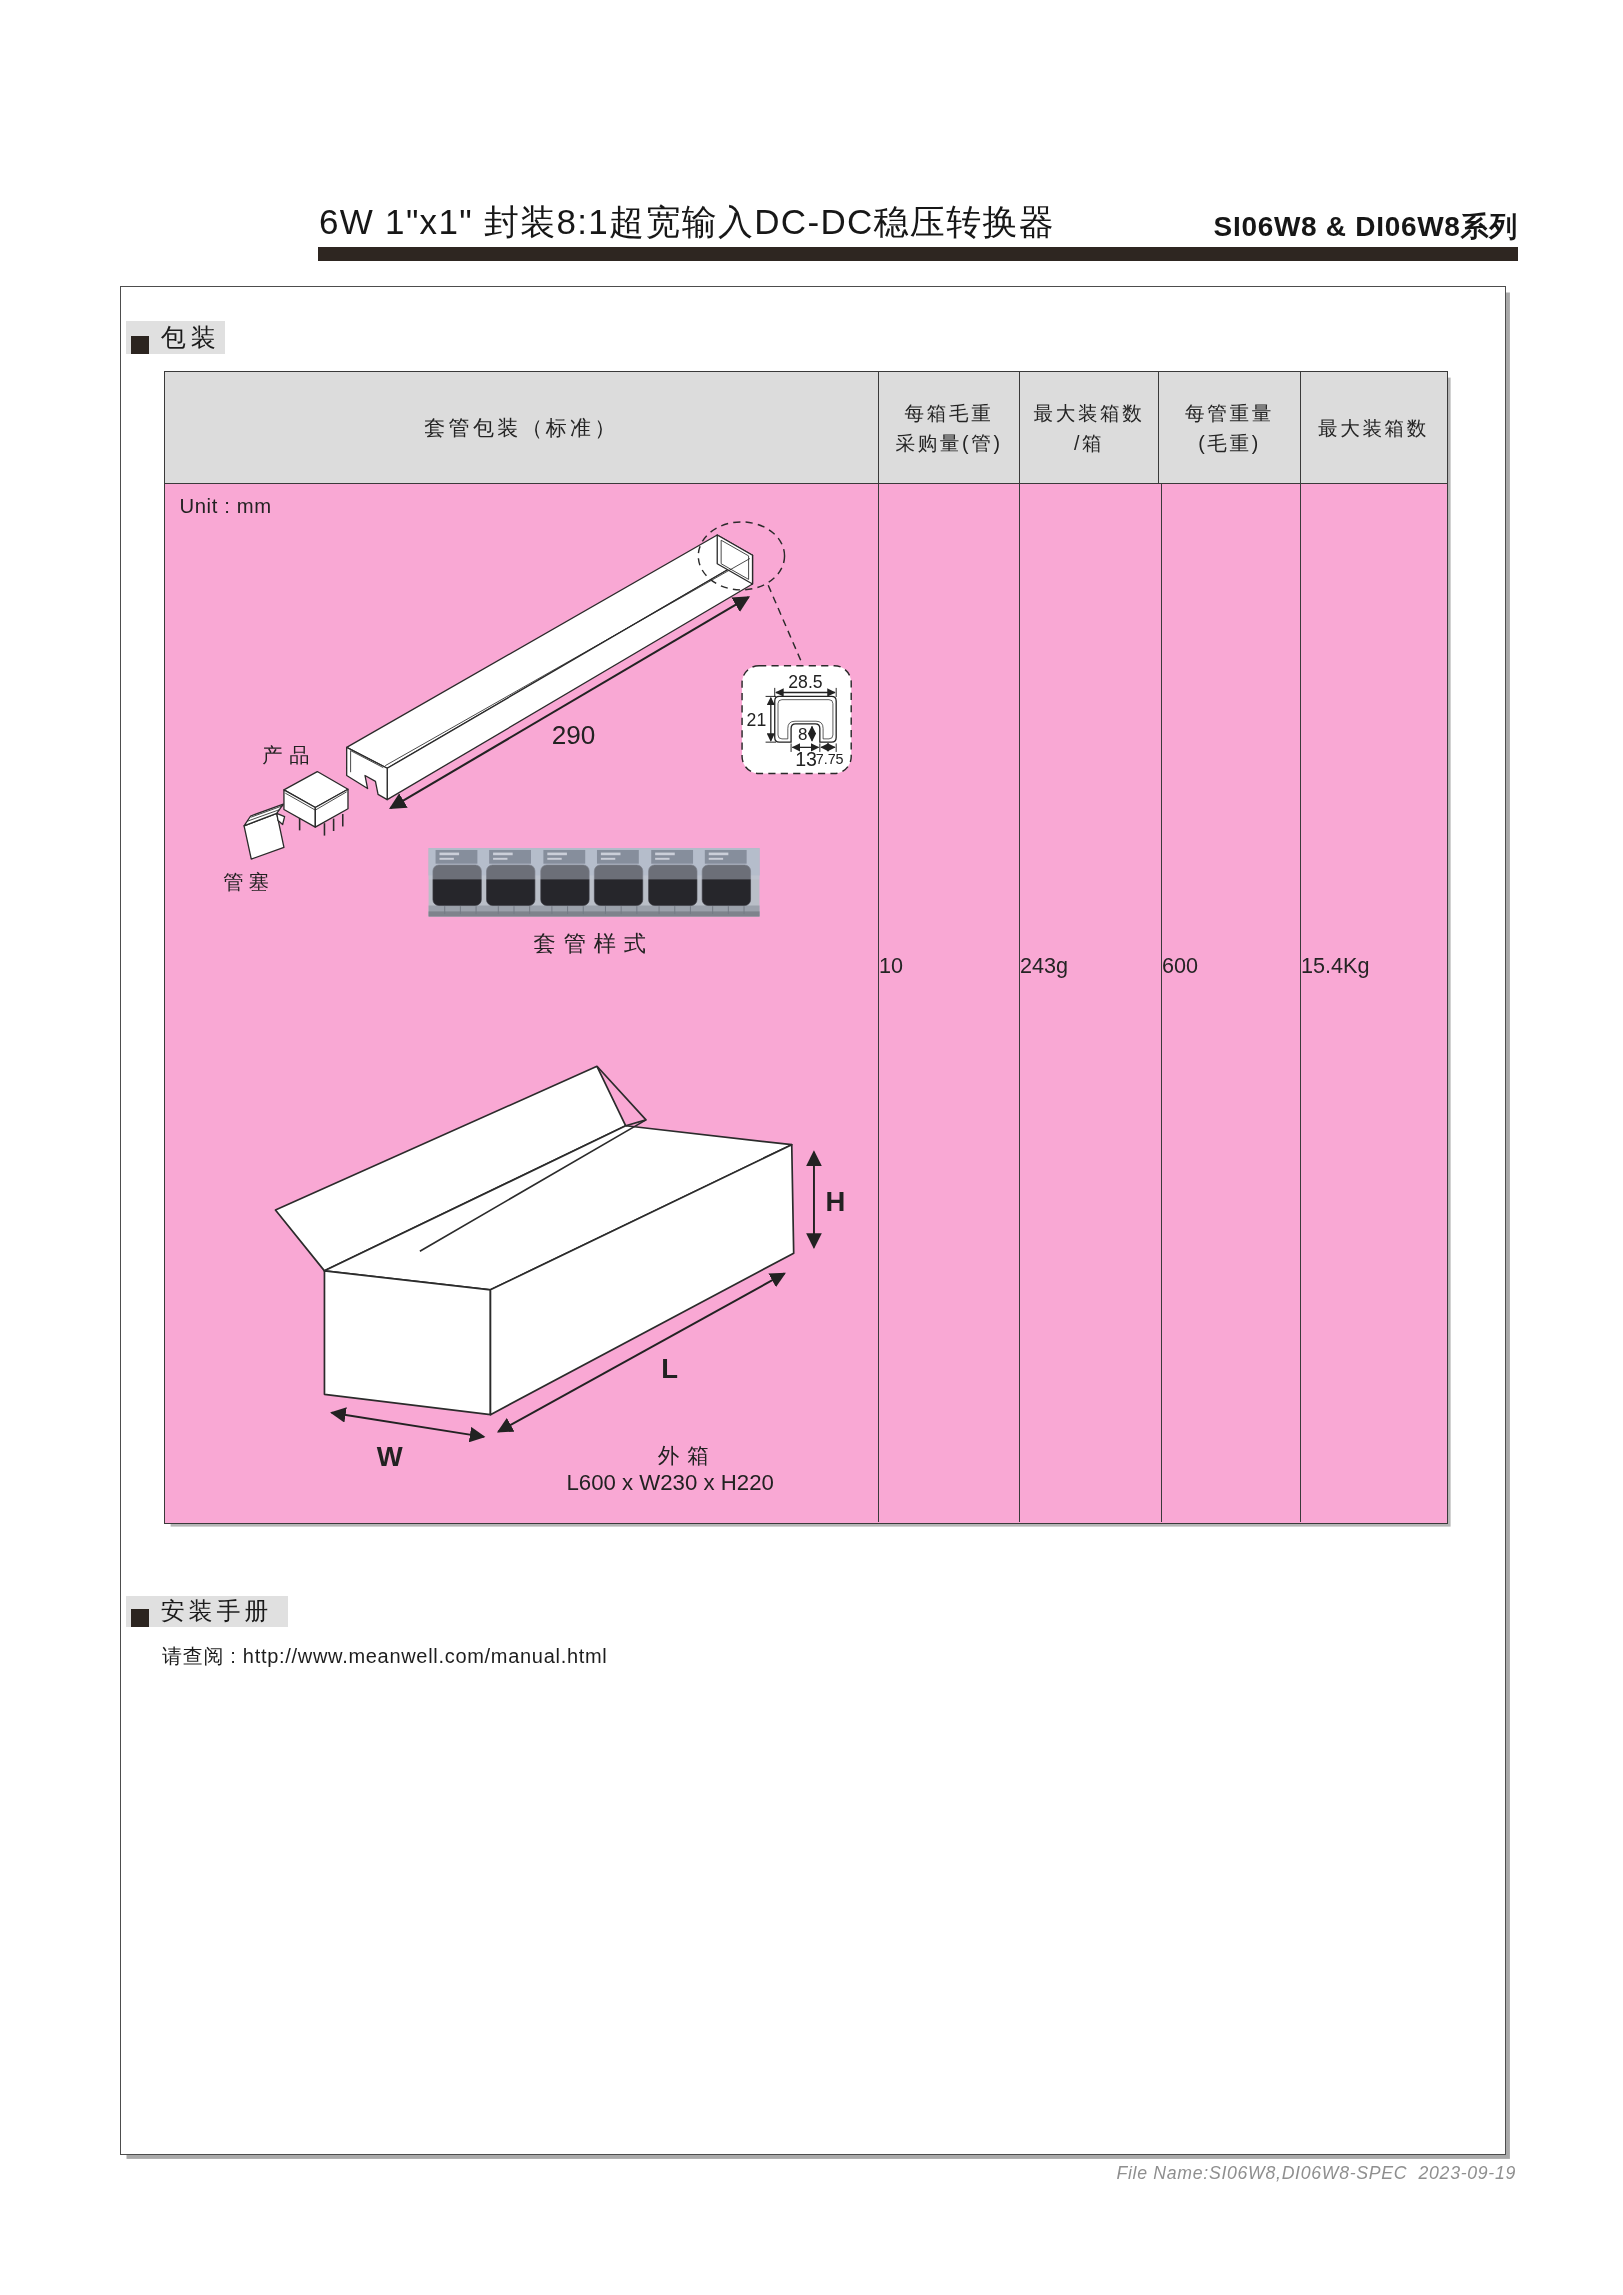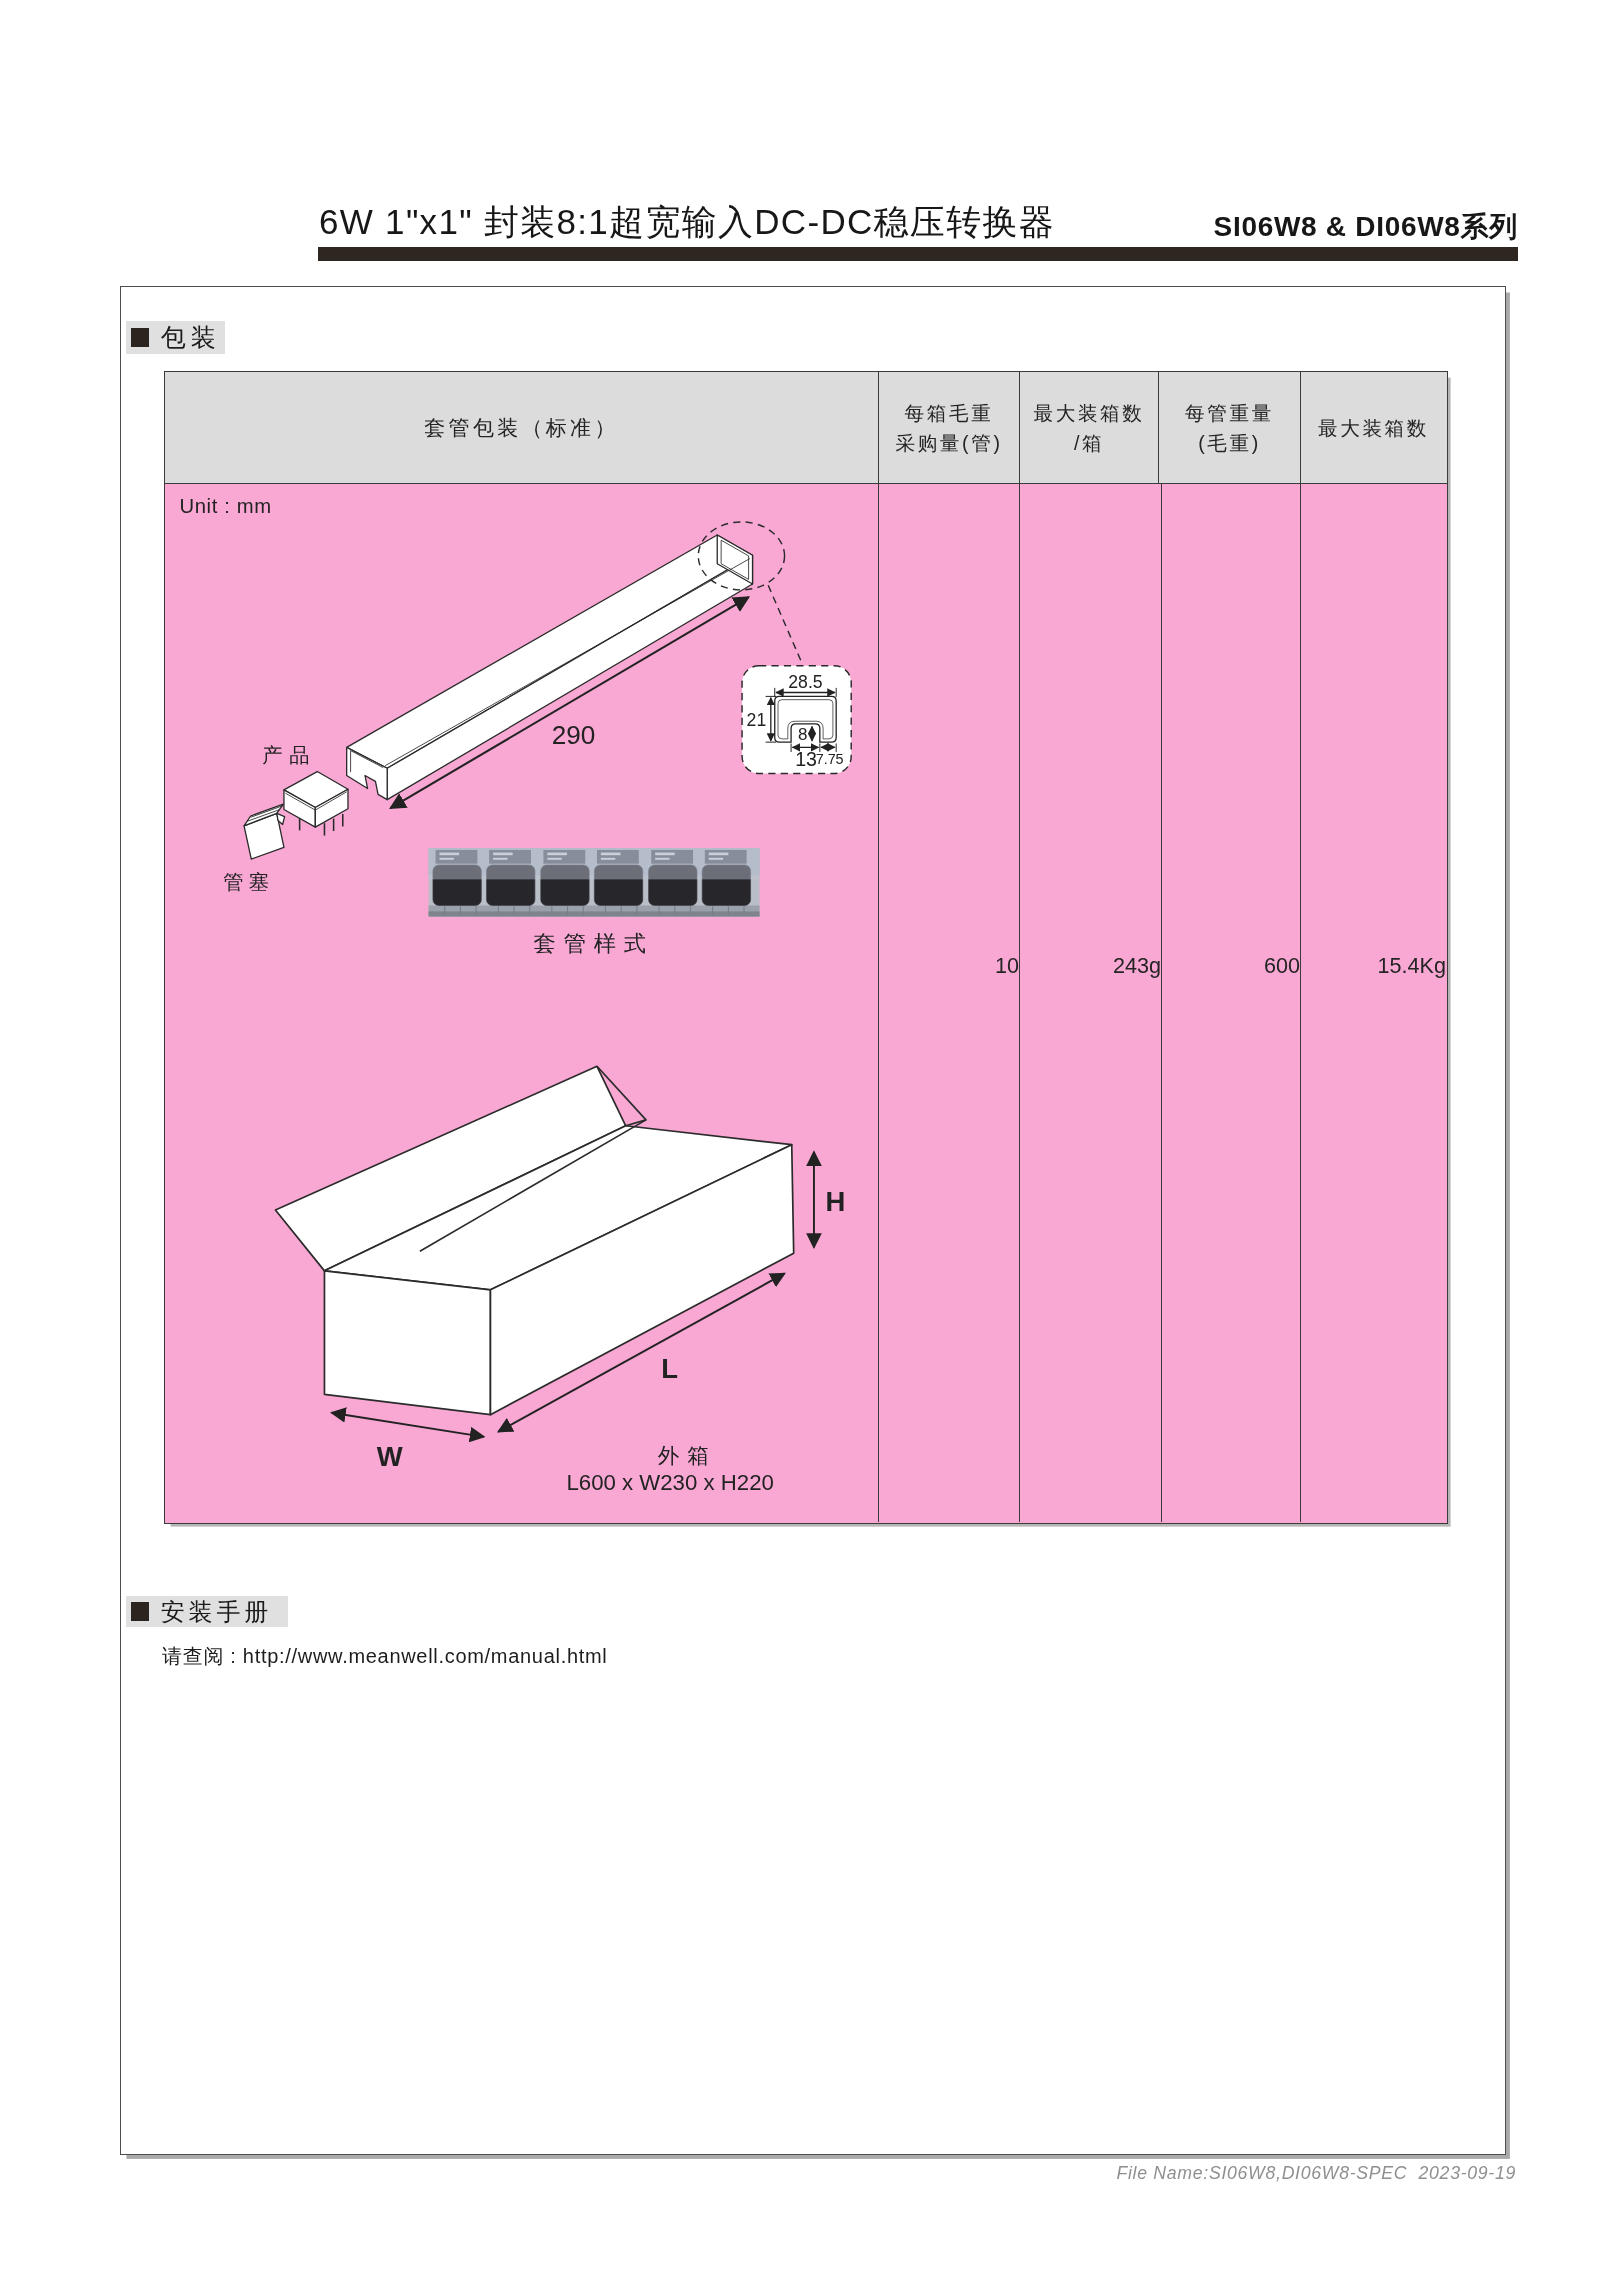--- a/index.html
+++ b/index.html
@@ -17,21 +17,21 @@
   .title-series{font-size:28px;font-weight:bold;letter-spacing:0.7px;color:#171717;white-space:nowrap;}
   .title-bar{position:absolute;left:318px;top:247px;width:1200px;height:13.7px;background:#2e2621;}
   
   .content-box{
     position:absolute;left:120px;top:286px;width:1386px;height:1869px;
     border:1.3px solid #4d4d4d;box-sizing:border-box;background:#ffffff;
     box-shadow:5.2px 5.2px 0 -1.3px #a9a9a9;
   }
   
   .sec-head{
-    position:absolute;background:#e0e0e0;display:flex;align-items:center;
+    position:absolute;background:#e0e0e0;display:flex;align-items:flex-end;
     padding:0 9.2px 0 5.2px;box-sizing:border-box;
   }
   .sec-head .bullet{display:inline-block;width:17.7px;height:18.3px;background:#2b241f;margin-right:11.8px;flex:0 0 auto;}
   .sec-head .sec-label{font-size:25px;letter-spacing:5.2px;color:#1b1b1b;white-space:nowrap;}
   .sec-packaging{left:126px;top:321px;width:99px;height:33px;}
   .sec-manual{left:126px;top:1596px;width:162px;height:31px;}
   .sec-manual .sec-label{font-size:24px;letter-spacing:3.9px;}
   
   .pk-table{
     position:absolute;left:164px;top:371px;width:1284px;height:1153px;
@@ -43,21 +43,21 @@
   .pk-cell{box-sizing:border-box;border-right:1.3px solid #3a3a3a;position:relative;}
   .pk-cell:last-child{border-right:none;}
   .c1{width:714px;} .c2{width:141px;} .c3{width:142px;} .c4{width:139px;} .c5{width:145px;}
   .pk-head-txt{
     height:100%;display:flex;flex-direction:column;justify-content:center;align-items:center;
     font-size:19.6px;letter-spacing:2.6px;color:#242424;line-height:30px;text-align:center;
   }
   .pk-head-txt .one{font-size:21px;letter-spacing:3.3px;}
   .pk-val{
     position:absolute;top:465px;left:0;width:100%;height:33px;line-height:33px;
-    text-align:right;font-size:21.6px;color:#242424;
+    text-align:left;font-size:21.6px;color:#242424;
   }
   .diagram-svg{display:block;width:100%;height:100%;}
   
   .manual-line{position:absolute;left:162px;top:1643px;font-size:20px;color:#1d1d1d;letter-spacing:0.7px;}
   
   .footer{
     position:absolute;right:107px;top:2163px;font-size:17.7px;color:#8f8f8f;
     font-style:italic;white-space:pre;letter-spacing:0.7px;
   }
   

